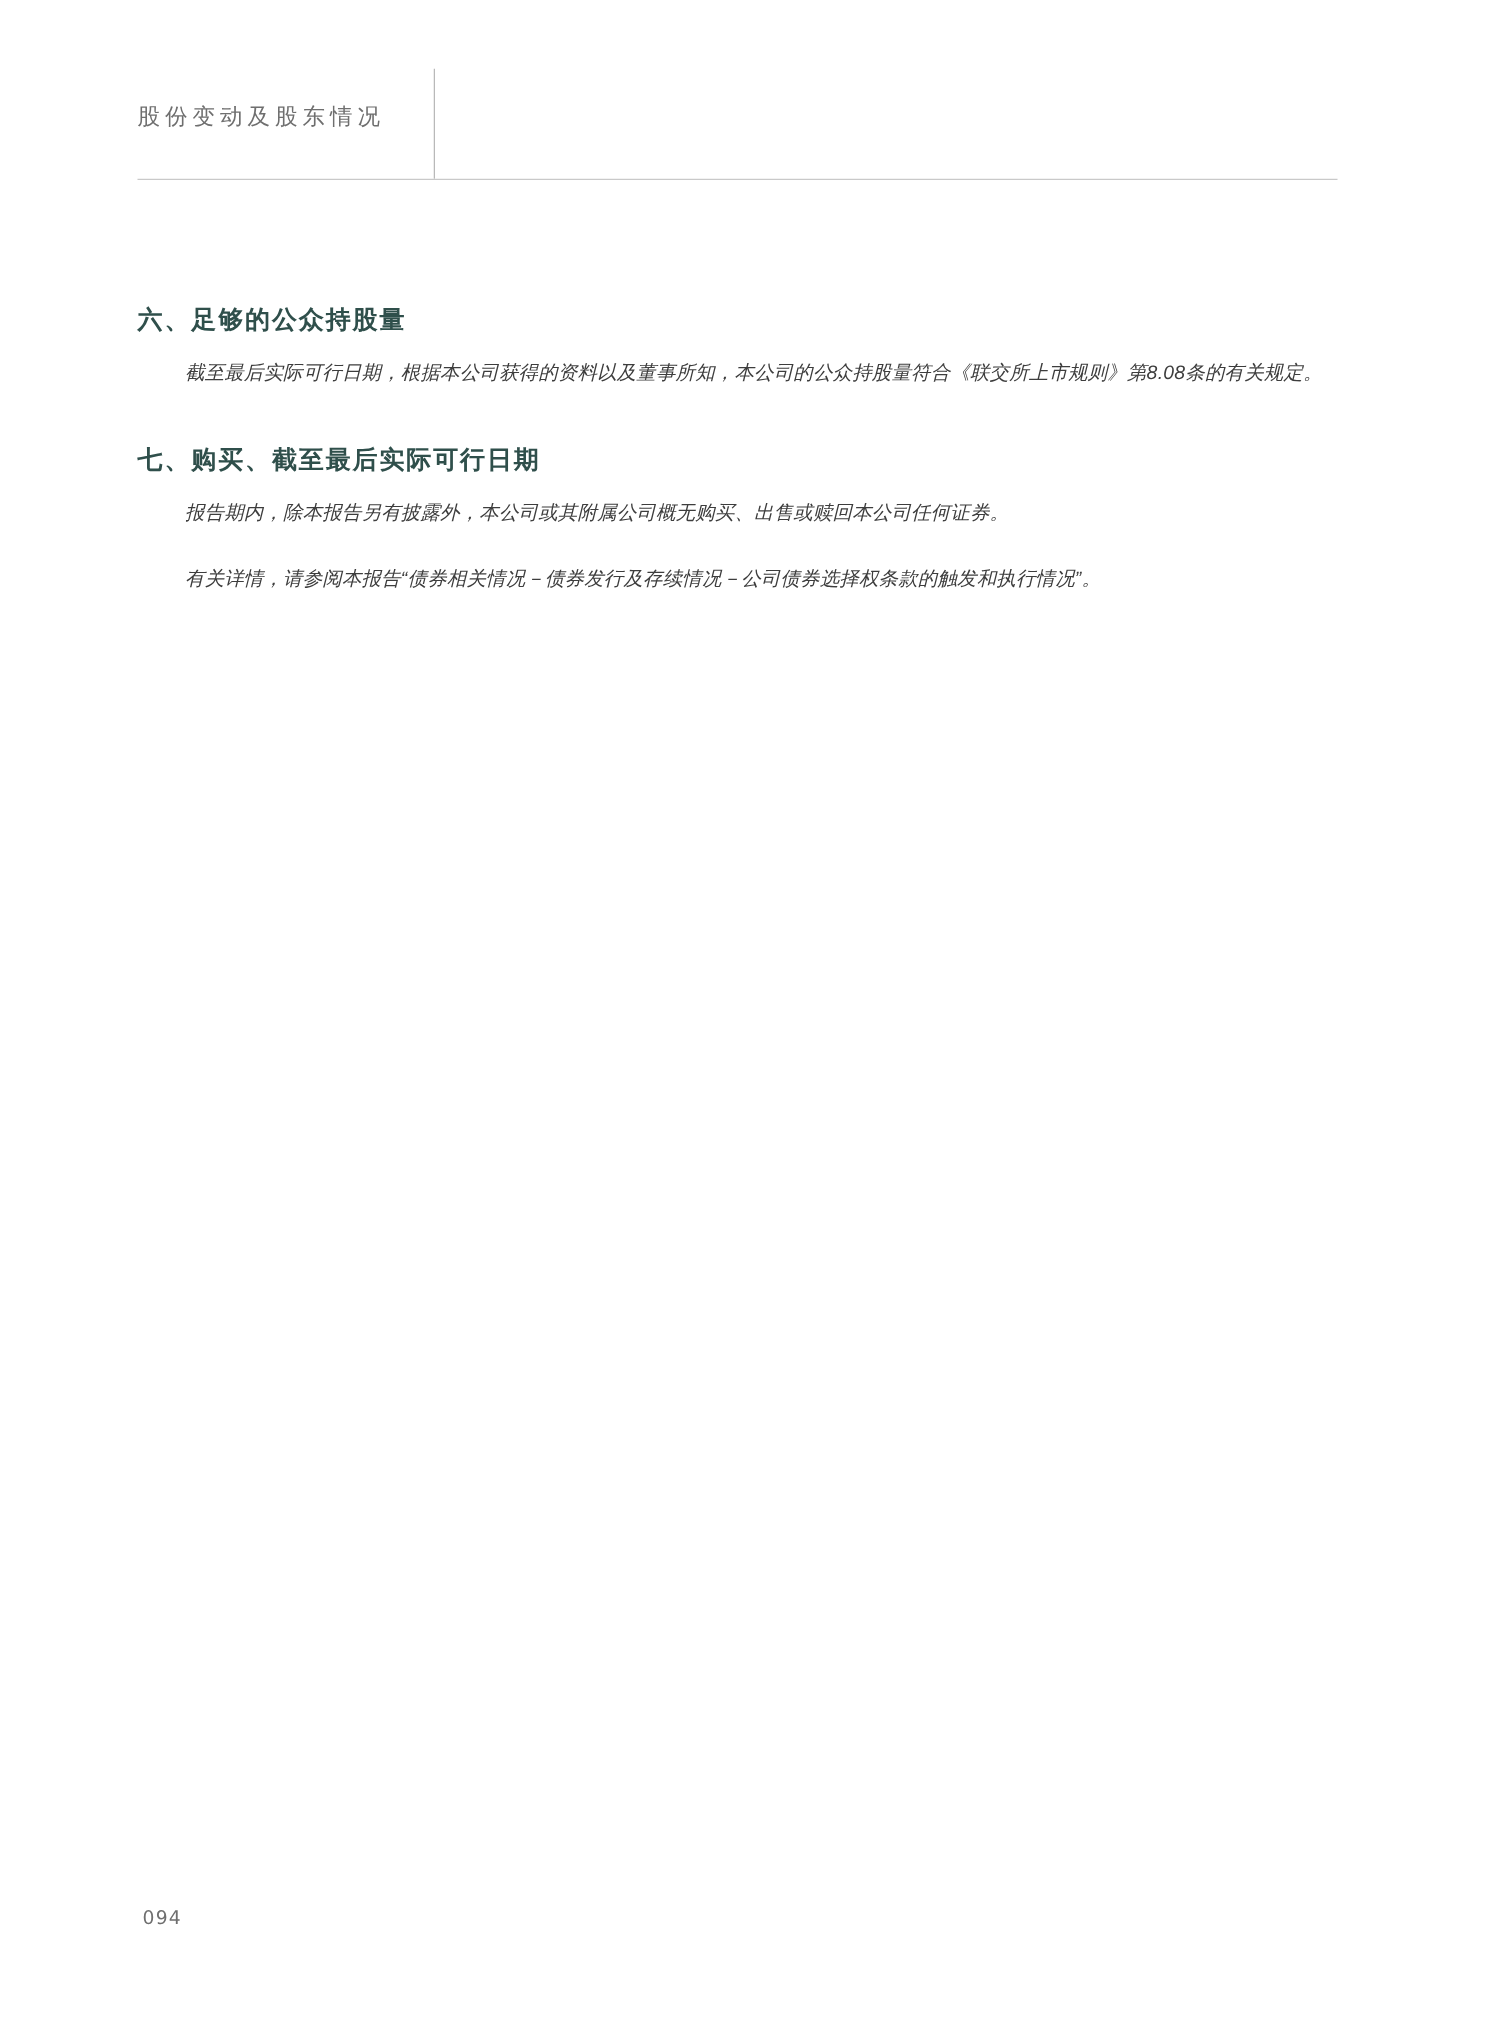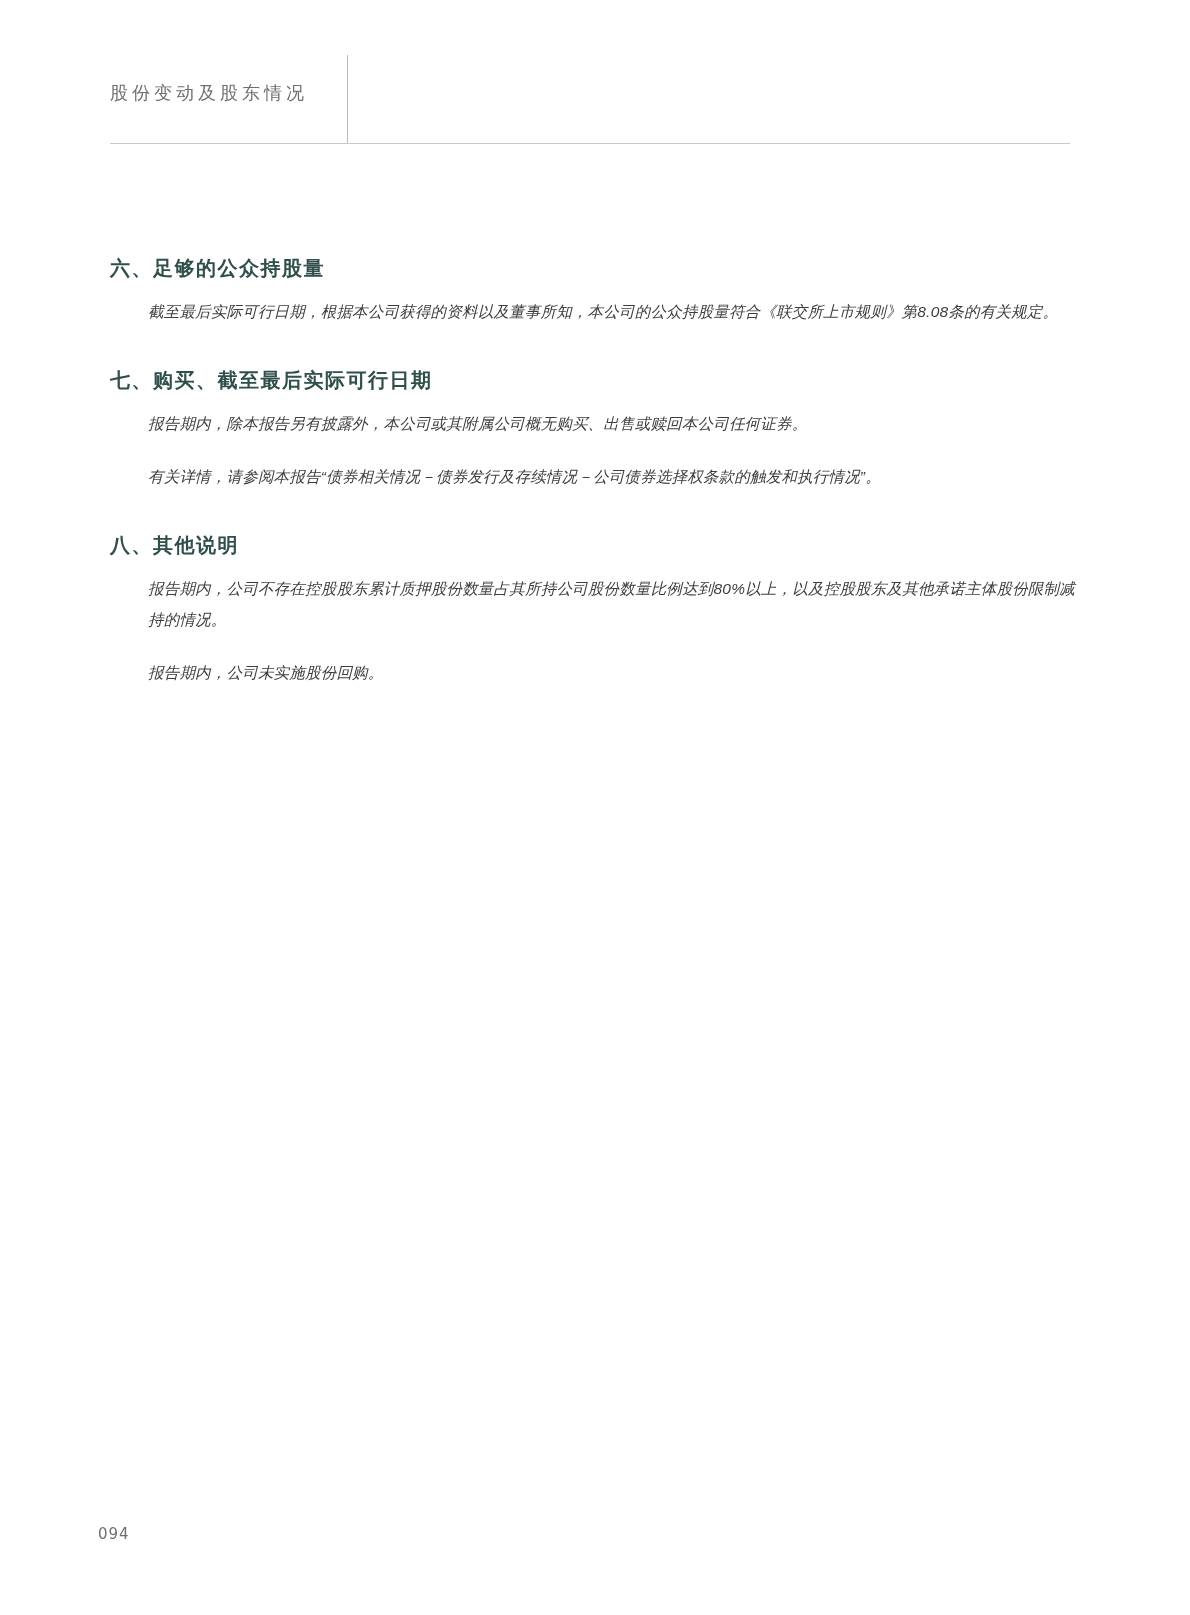--- a/index.html
+++ b/index.html
@@ -48,21 +48,21 @@
     top: 88px;
     width: 960px;
     height: 1px;
     background: #c9c9c9;
   }
 
   
   .content {
     position: absolute;
     left: 110px;
-    top: 255px;
+    top: 242px;
     width: 965px;
   }
 
   .section {
     margin-bottom: 6px;
   }
 
   h2.section-heading {
     margin: 0 0 14px 0;
     font-size: 20px;
@@ -86,21 +86,21 @@
     letter-spacing: 0.2px;
     font-style: italic;
   }
   p.body-text:last-child {
     margin-bottom: 0;
   }
 
   
   .page-number {
     position: absolute;
-    left: 98px;
+    left: 114px;
     top: 1525px;
     font-size: 15px;
     color: #6f6f6f;
     letter-spacing: 1px;
     font-family: "DejaVu Sans", "Liberation Sans", sans-serif;
   }
 </style>
 </head>
 <body>
 
@@ -116,21 +116,16 @@
     <h2 class="section-heading">六、足够的公众持股量</h2>
     <p class="body-text">截至最后实际可行日期，根据本公司获得的资料以及董事所知，本公司的公众持股量符合《联交所上市规则》第8.08条的有关规定。</p>
   </div>
 
   <div class="section">
     <h2 class="section-heading">七、购买、截至最后实际可行日期</h2>
     <p class="body-text">报告期内，除本报告另有披露外，本公司或其附属公司概无购买、出售或赎回本公司任何证券。</p>
     <p class="body-text">有关详情，请参阅本报告“债券相关情况－债券发行及存续情况－公司债券选择权条款的触发和执行情况”。</p>
   </div>
 
-  <div class="section">
-    <h2 class="section-heading">八、其他说明</h2>
-    <p class="body-text">报告期内，公司不存在控股股东累计质押股份数量占其所持公司股份数量比例达到80%以上，以及控股股东及其他承诺主体股份限制减持的情况。</p>
-    <p class="body-text">报告期内，公司未实施股份回购。</p>
-  </div>
 
 </div>
 
 <div class="page-number">094</div>
 
 </body></html>

